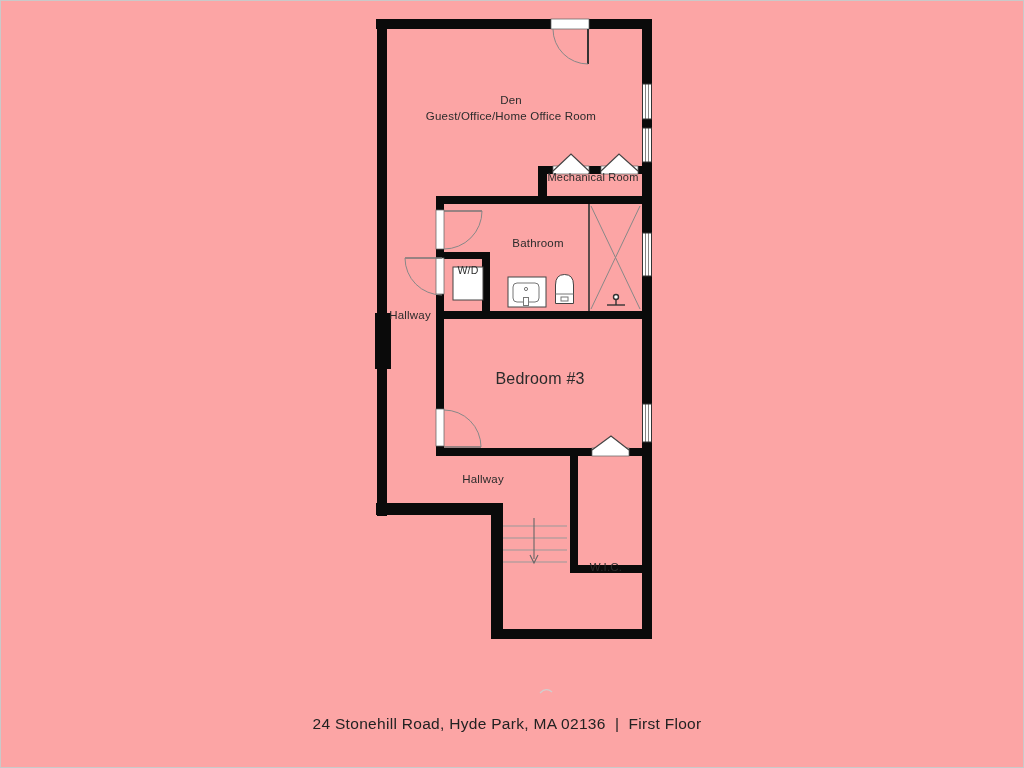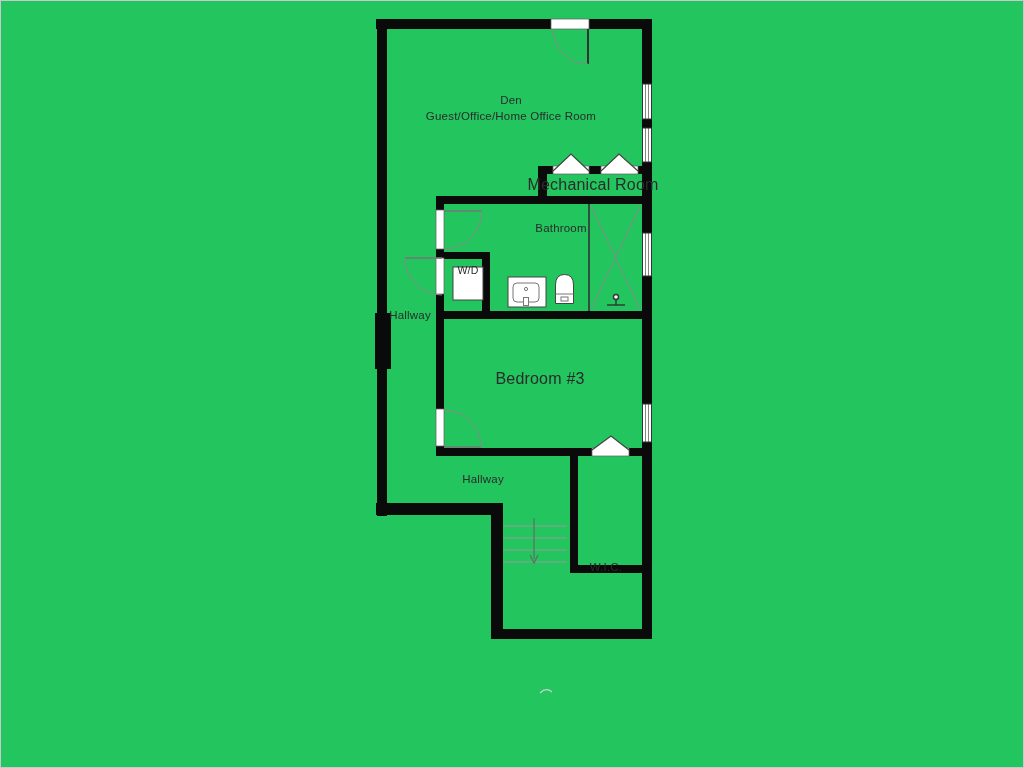--- a/index.html
+++ b/index.html
@@ -1,37 +1,37 @@
 <!DOCTYPE html>
 <html><head>
 <meta charset="utf-8">
 <style>
   html,body{margin:0;padding:0;background:#ffffff;}
   #canvas{
     position:relative;
     width:1024px;height:768px;
-    background:#22c55e;
+    background:#fca5a5;
     box-sizing:border-box;
     border:1px solid #c9c9c9;
     font-family:"Liberation Sans", sans-serif;
     overflow:hidden;
   }
   #plan-svg{position:absolute;left:0;top:0;}
   .room-label{
     position:absolute;
     transform:translate(-50%,-50%);
     color:#2b2b2b;
     font-size:11.5px;
     letter-spacing:.2px;
     white-space:nowrap;
   }
   .lbl-den1{left:510px;top:99px;}
   .lbl-den2{left:510px;top:115px;}
-  .lbl-mech{left:592px;top:184px;font-size:16px;text-align:center;}
-  .lbl-bath{left:537px;top:227px;margin-left:23px;}
+  .lbl-mech{left:592px;top:176px;font-size:11px;text-align:center;}
+  .lbl-bath{left:537px;top:242px;}
   .lbl-wd{left:467px;top:269px;font-size:10.5px;}
   .lbl-hall-up{left:409px;top:314px;}
   .lbl-bed{left:539px;top:378px;font-size:16px;}
   .lbl-hall-low{left:482px;top:478px;}
   .lbl-wic{left:605px;top:530px;margin-top:36px;}
   .caption{
     position:absolute;
     left:506px;top:723px;
     transform:translate(-50%,-50%);
     color:#222222;
@@ -174,14 +174,15 @@
   <div class="room-label lbl-den1">Den</div>
   <div class="room-label lbl-den2">Guest/Office/Home Office Room</div>
   <div class="room-label lbl-mech">Mechanical Room</div>
   <div class="room-label lbl-bath">Bathroom</div>
   <div class="room-label lbl-wd">W/D</div>
   <div class="room-label lbl-hall-up">Hallway</div>
   <div class="room-label lbl-bed">Bedroom #3</div>
   <div class="room-label lbl-hall-low">Hallway</div>
   <div class="room-label lbl-wic">W.I.C.</div>
 
+  <div class="caption">24 Stonehill Road, Hyde Park, MA 02136  |  First Floor</div>
 
 </div>
 
 </body></html>

